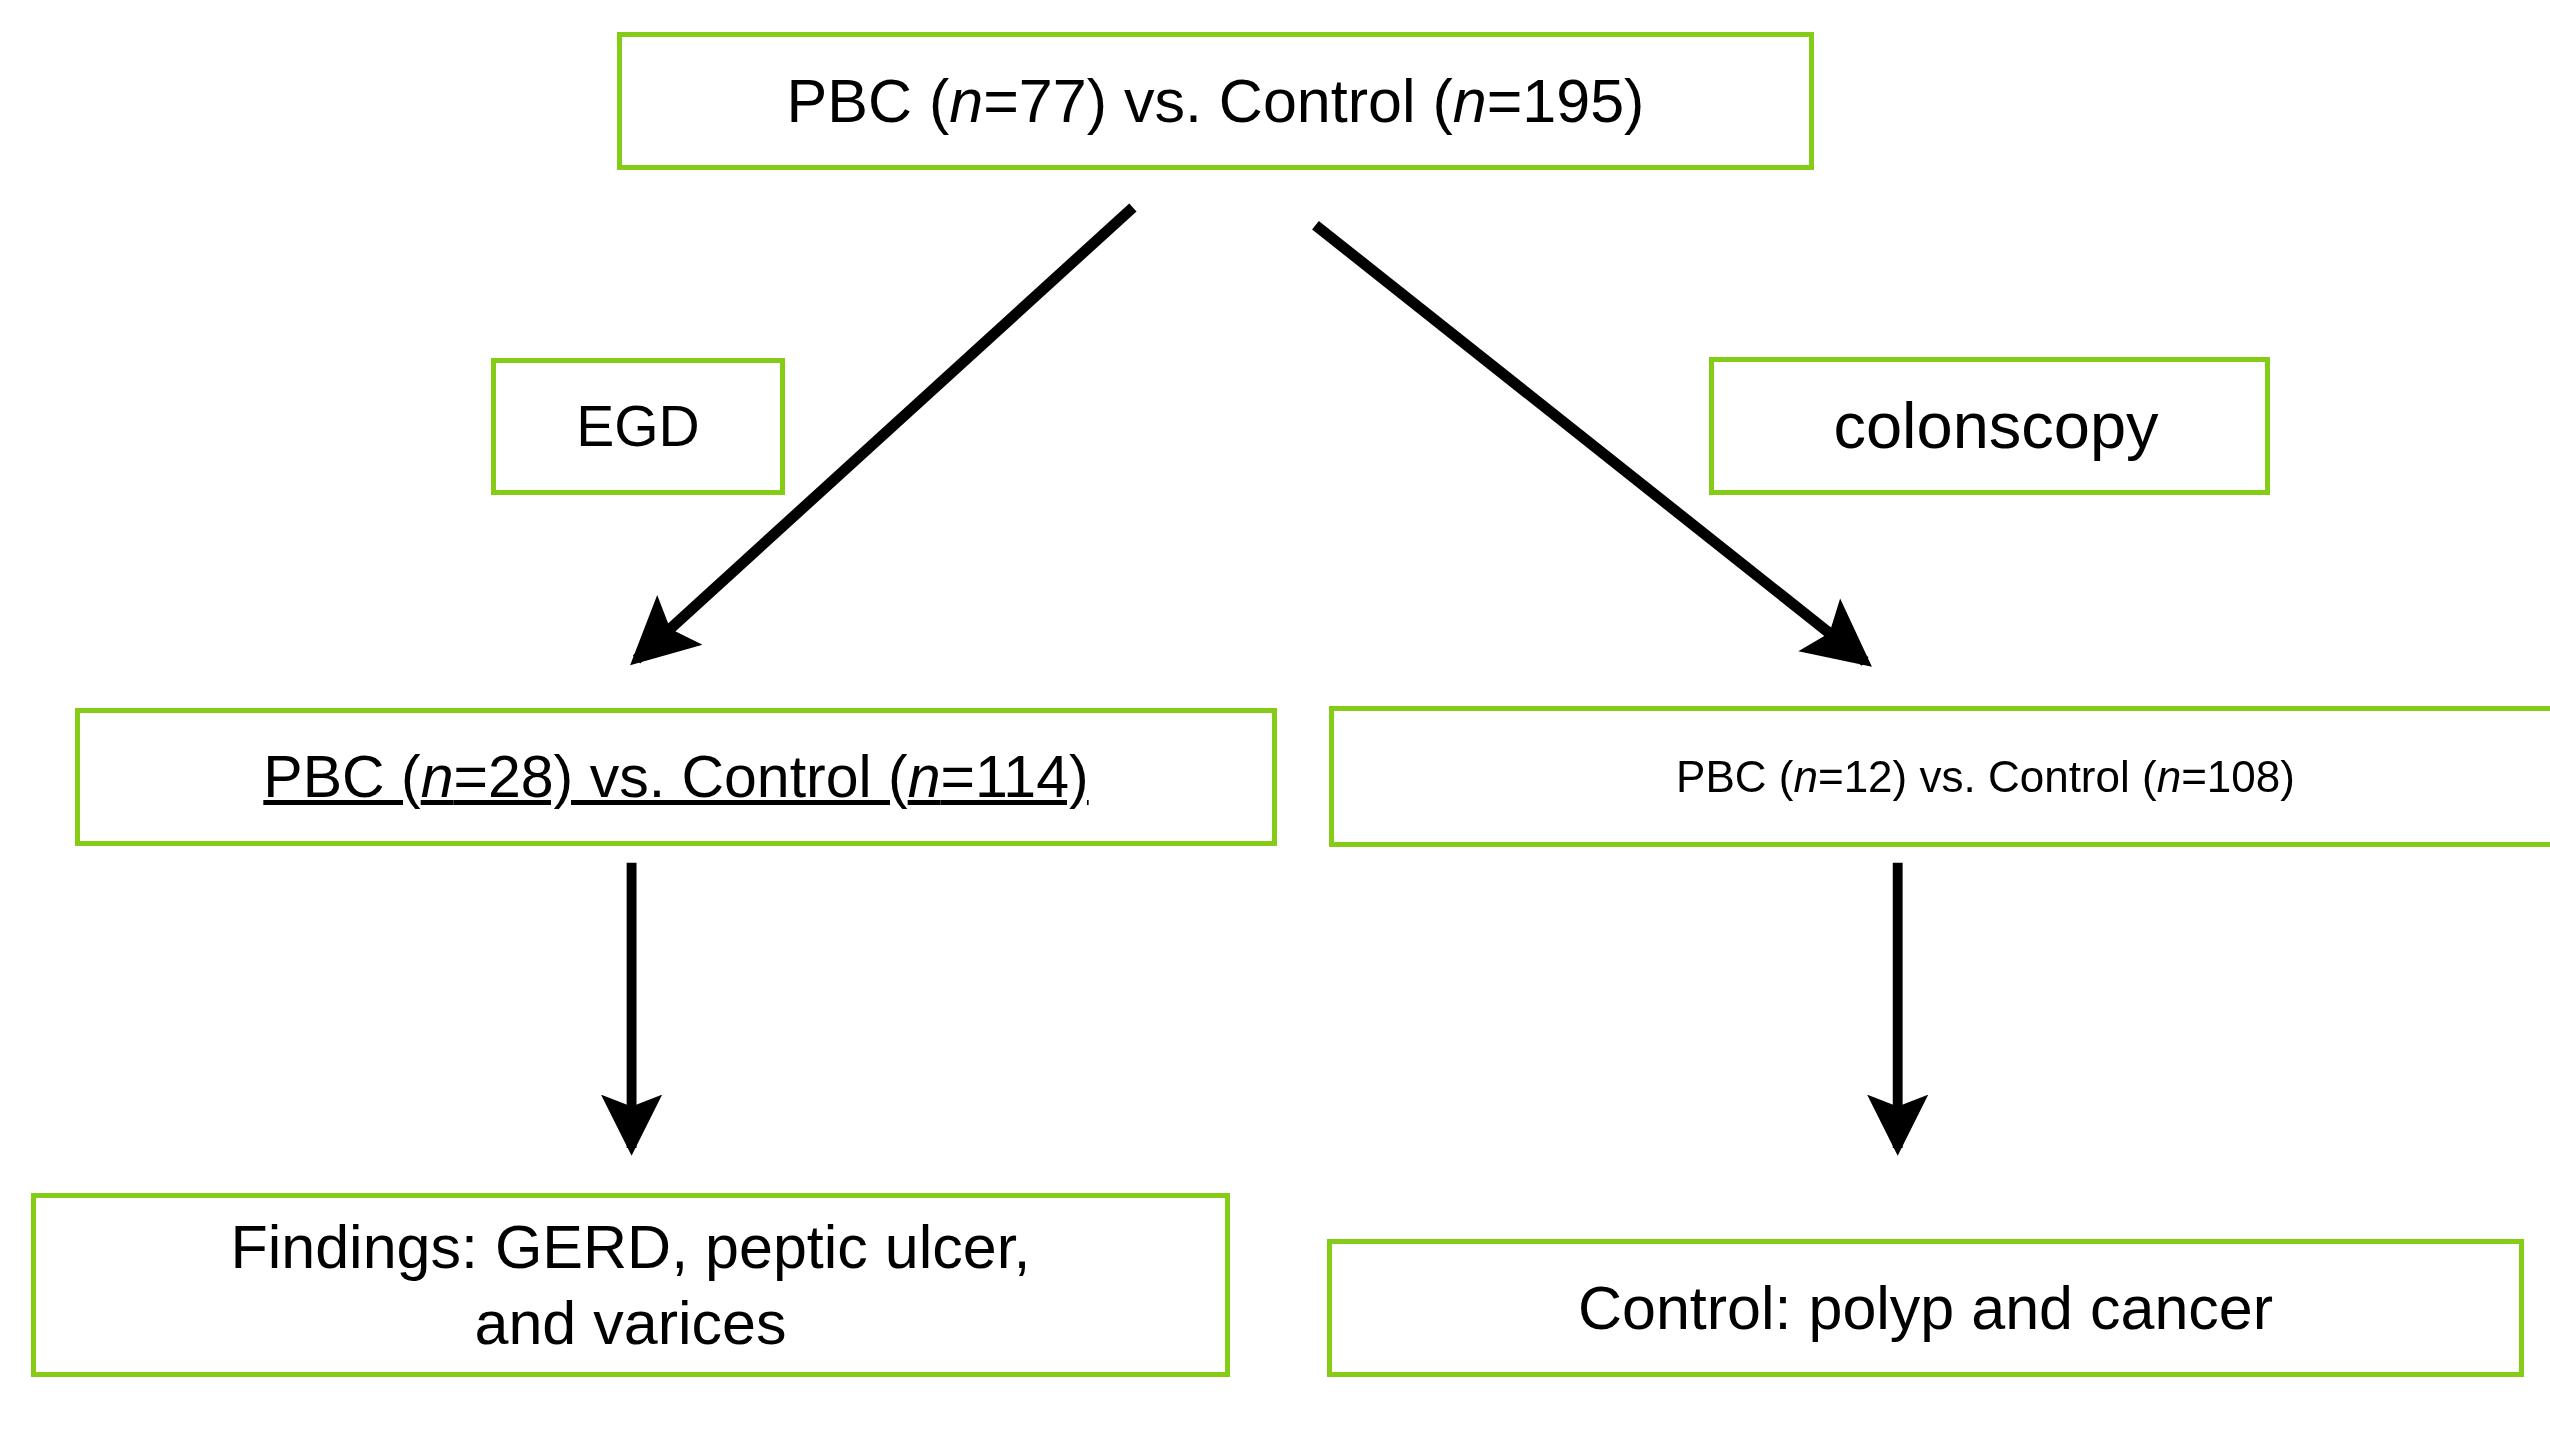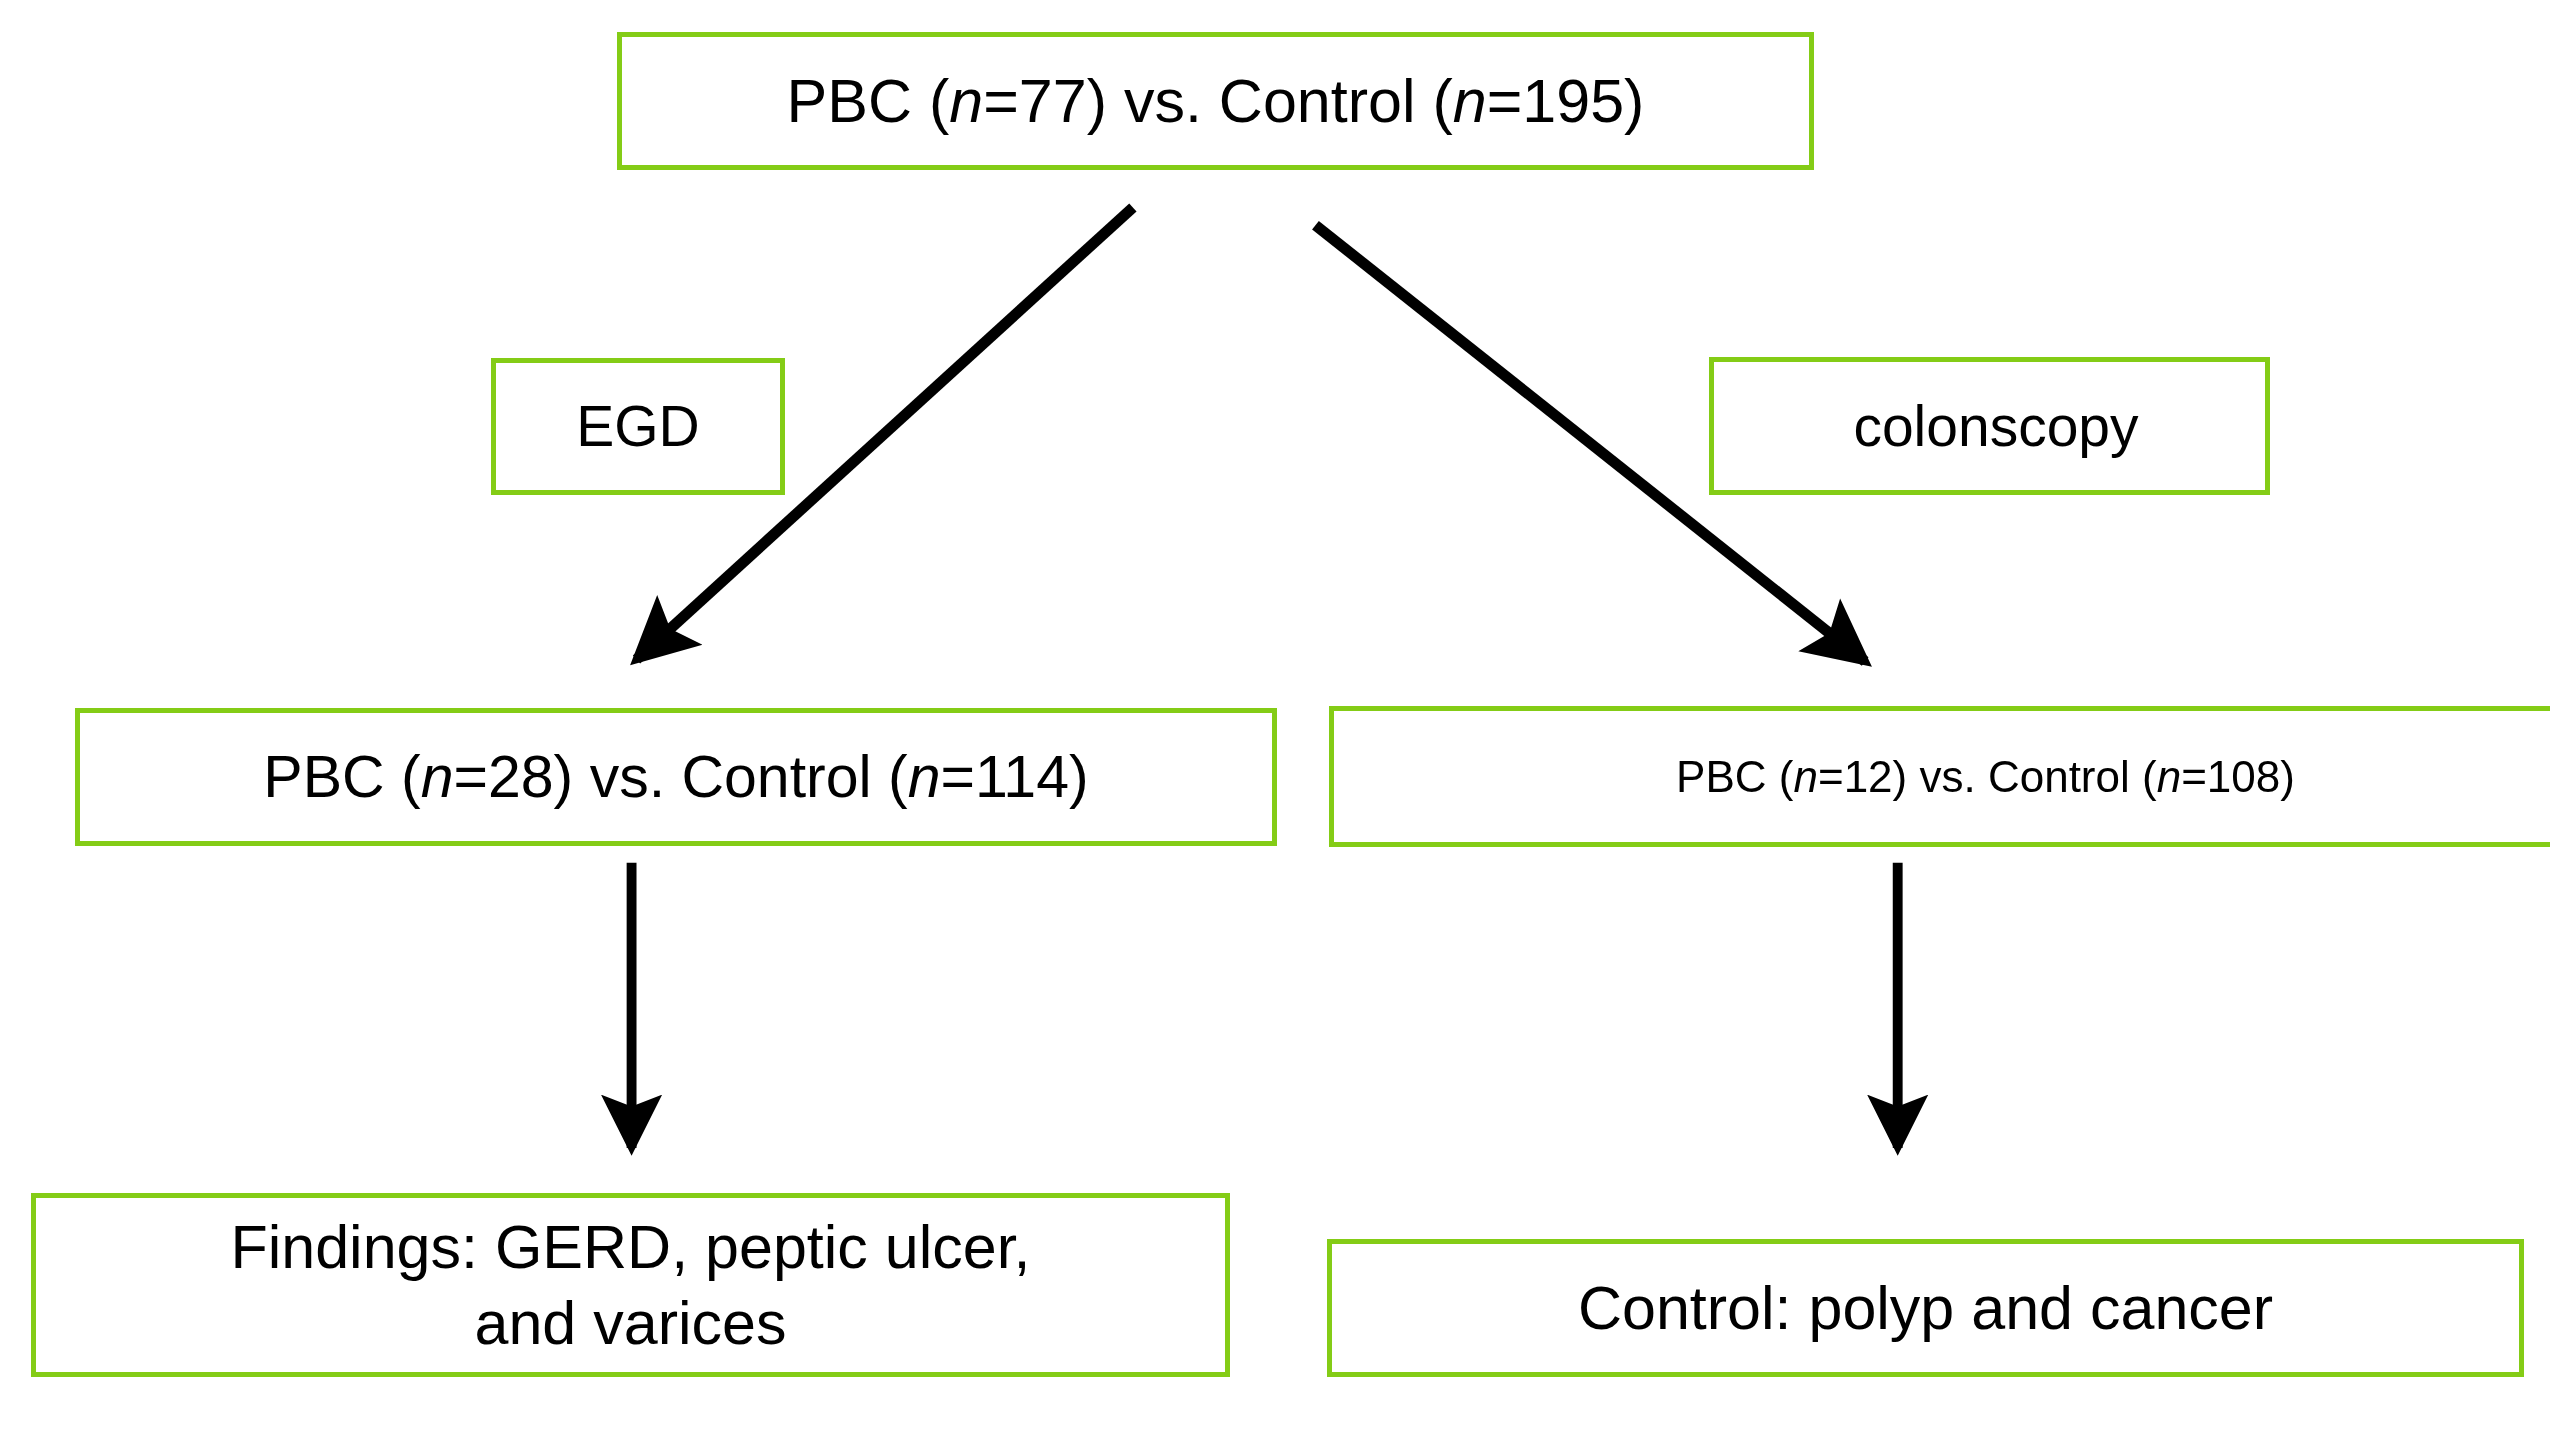--- a/index.html
+++ b/index.html
@@ -30,22 +30,22 @@
   }
   .node-text {
     display: block;
     width: 100%;
     padding: 0 10px;
     box-sizing: border-box;
   }
   
   #node-root      { left: 617px;  top: 32px;   width: 1197px; height: 138px; font-size: 61px; }
   #node-egd       { left: 491px;  top: 358px;  width: 294px;  height: 137px; font-size: 57px; }
-  #node-colo      { left: 1709px; top: 357px;  width: 561px;  height: 138px; font-size: 57px; padding-left: 13px; }
-  #node-egd-group { left: 75px;   top: 708px;  width: 1202px; height: 138px; font-size: 59px; }
+  #node-colo      { left: 1709px; top: 357px;  width: 561px;  height: 138px; font-size: 65px; padding-left: 13px; }
+  #node-egd-group { left: 75px;   top: 708px;  width: 1202px; height: 138px; font-size: 59px; text-decoration: underline; }
   #node-colo-group{ left: 1329px; top: 706px;  width: 1313px; height: 141px; font-size: 44px; }
   #node-egd-find  { left: 31px;   top: 1193px; width: 1199px; height: 184px; font-size: 61px; }
   #node-colo-find { left: 1327px; top: 1239px; width: 1197px; height: 138px; font-size: 61px; }
 
   .node.two-line { line-height: 1.25; }
 
   .ital { font-style: italic; }
 
   
   #edges {

